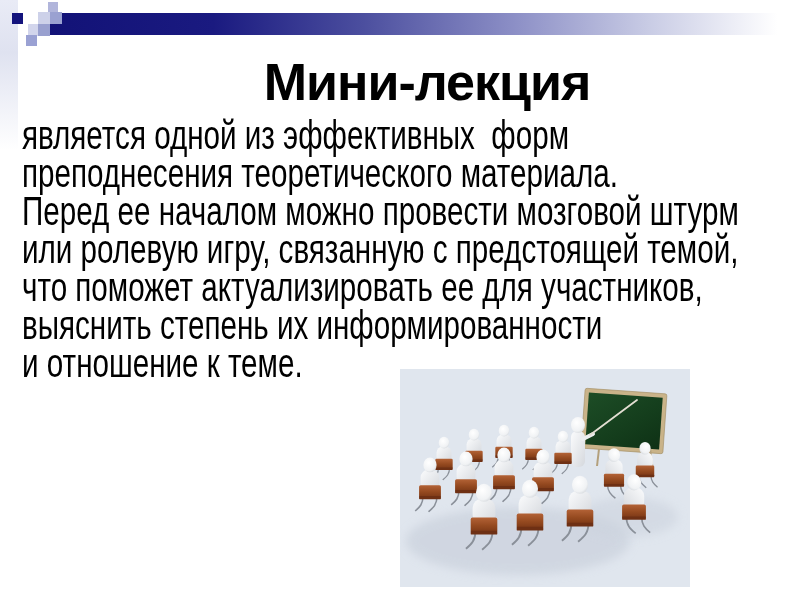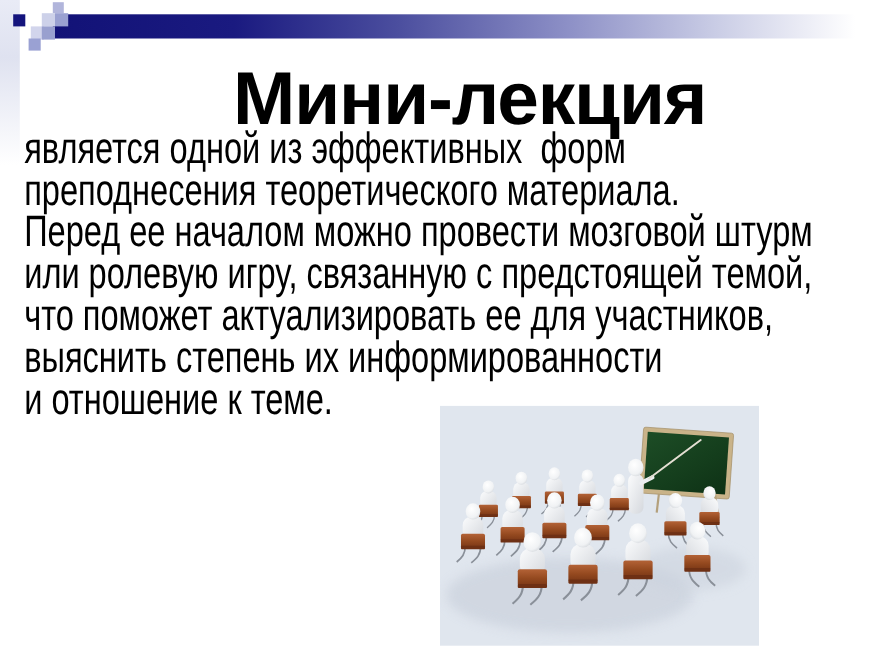--- a/index.html
+++ b/index.html
@@ -18,21 +18,21 @@
   .sq-a{left:48px;top:2px; width:10px;height:10px;background:#b1b5db;}
   .sq-b{left:38px;top:12px;width:12px;height:12px;background:#cdd1e9;}
   .sq-c{left:50px;top:12px;width:12px;height:12px;background:#9aa1d1;}
   .sq-d{left:28px;top:24px;width:12px;height:12px;background:#d2d5ec;}
   .sq-e{left:38px;top:24px;width:12px;height:12px;background:#99a0cf;}
   .sq-f{left:26px;top:35px;width:11px;height:11px;background:#9aa1d3;}
   
   .title{
     position:absolute;left:0;top:54px;width:800px;box-sizing:border-box;
     padding-left:54px;margin:0;text-align:center;
-    font-size:68px;font-weight:bold;color:#000;line-height:1.08;
+    font-size:52px;font-weight:bold;color:#000;line-height:1.08;
     letter-spacing:-1px;
   }
   
   .body-text{
     position:absolute;left:22px;top:116px;width:1012px;
     transform:scaleX(0.74);transform-origin:left top;
     font-size:40px;line-height:38px;color:#000;
   }
   .body-text .line{white-space:pre;}
   

